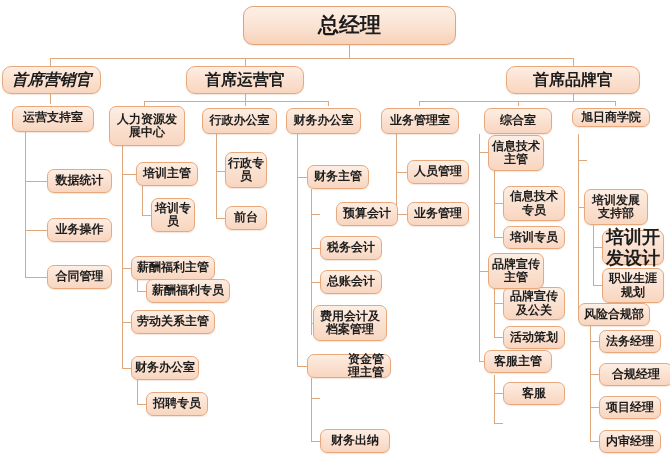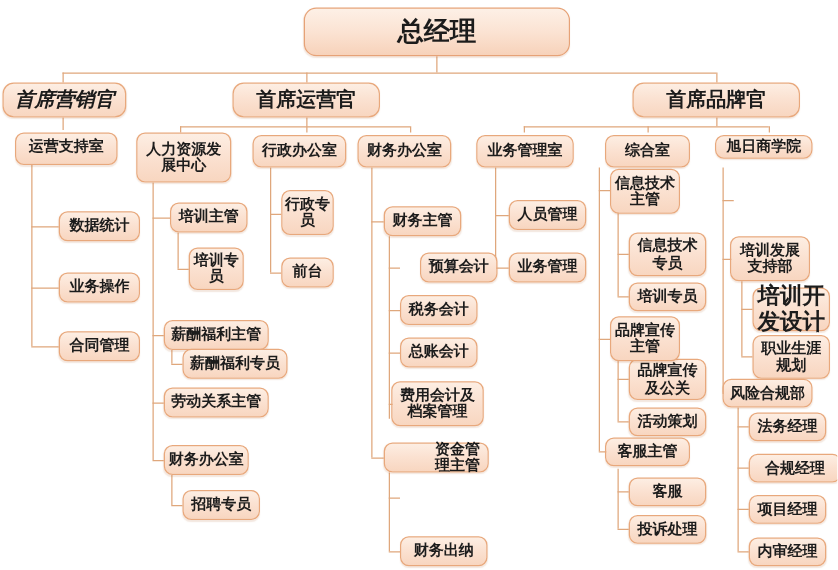--- a/index.html
+++ b/index.html
@@ -186,21 +186,20 @@
 
   <div class="node" style="left:484px; top:108px; width:68px; height:26px; font-size:12px;">综合室</div>
   <div class="node" style="left:488px; top:135px; width:56px; height:36px; font-size:12px;">信息技术主管</div>
   <div class="node" style="left:503px; top:186px; width:62px; height:35px; font-size:12px;">信息技术专员</div>
   <div class="node" style="left:503px; top:226px; width:62px; height:23px; font-size:12px;">培训专员</div>
   <div class="node" style="left:503px; top:287px; width:62px; height:33px; font-size:12px;">品牌宣传及公关</div>
   <div class="node" style="left:488px; top:253px; width:56px; height:36px; font-size:12px;">品牌宣传主管</div>
   <div class="node" style="left:503px; top:326px; width:62px; height:23px; font-size:12px;">活动策划</div>
   <div class="node" style="left:484px; top:350px; width:68px; height:23px; font-size:12px;">客服主管</div>
   <div class="node" style="left:503px; top:382px; width:62px; height:23px; font-size:12px;">客服</div>
-  <div class="node" style="left:503px; top:412px; width:62px; height:23px; font-size:12px;">投诉处理</div>
 
   <div class="node" style="left:572px; top:108px; width:78px; height:19px; font-size:12px;">旭日商学院</div>
   <div class="node" style="left:584px; top:189px; width:64px; height:36px; font-size:12px;">培训发展支持部</div>
   <div class="node" style="left:602px; top:230px; width:62px; height:35px; font-size:18px;">培训开发设计</div>
   <div class="node" style="left:602px; top:268px; width:62px; height:35px; font-size:12px;">职业生涯规划</div>
   <div class="node" style="left:578px; top:303px; width:72px; height:23px; font-size:12px;">风险合规部</div>
   <div class="node" style="left:599px; top:330px; width:62px; height:23px; font-size:12px;">法务经理</div>
   <div class="node" style="left:599px; top:363px; width:74px; height:23px; font-size:12px;">合规经理</div>
   <div class="node" style="left:599px; top:396px; width:62px; height:23px; font-size:12px;">项目经理</div>
   <div class="node" style="left:599px; top:430px; width:62px; height:23px; font-size:12px;">内审经理</div>

